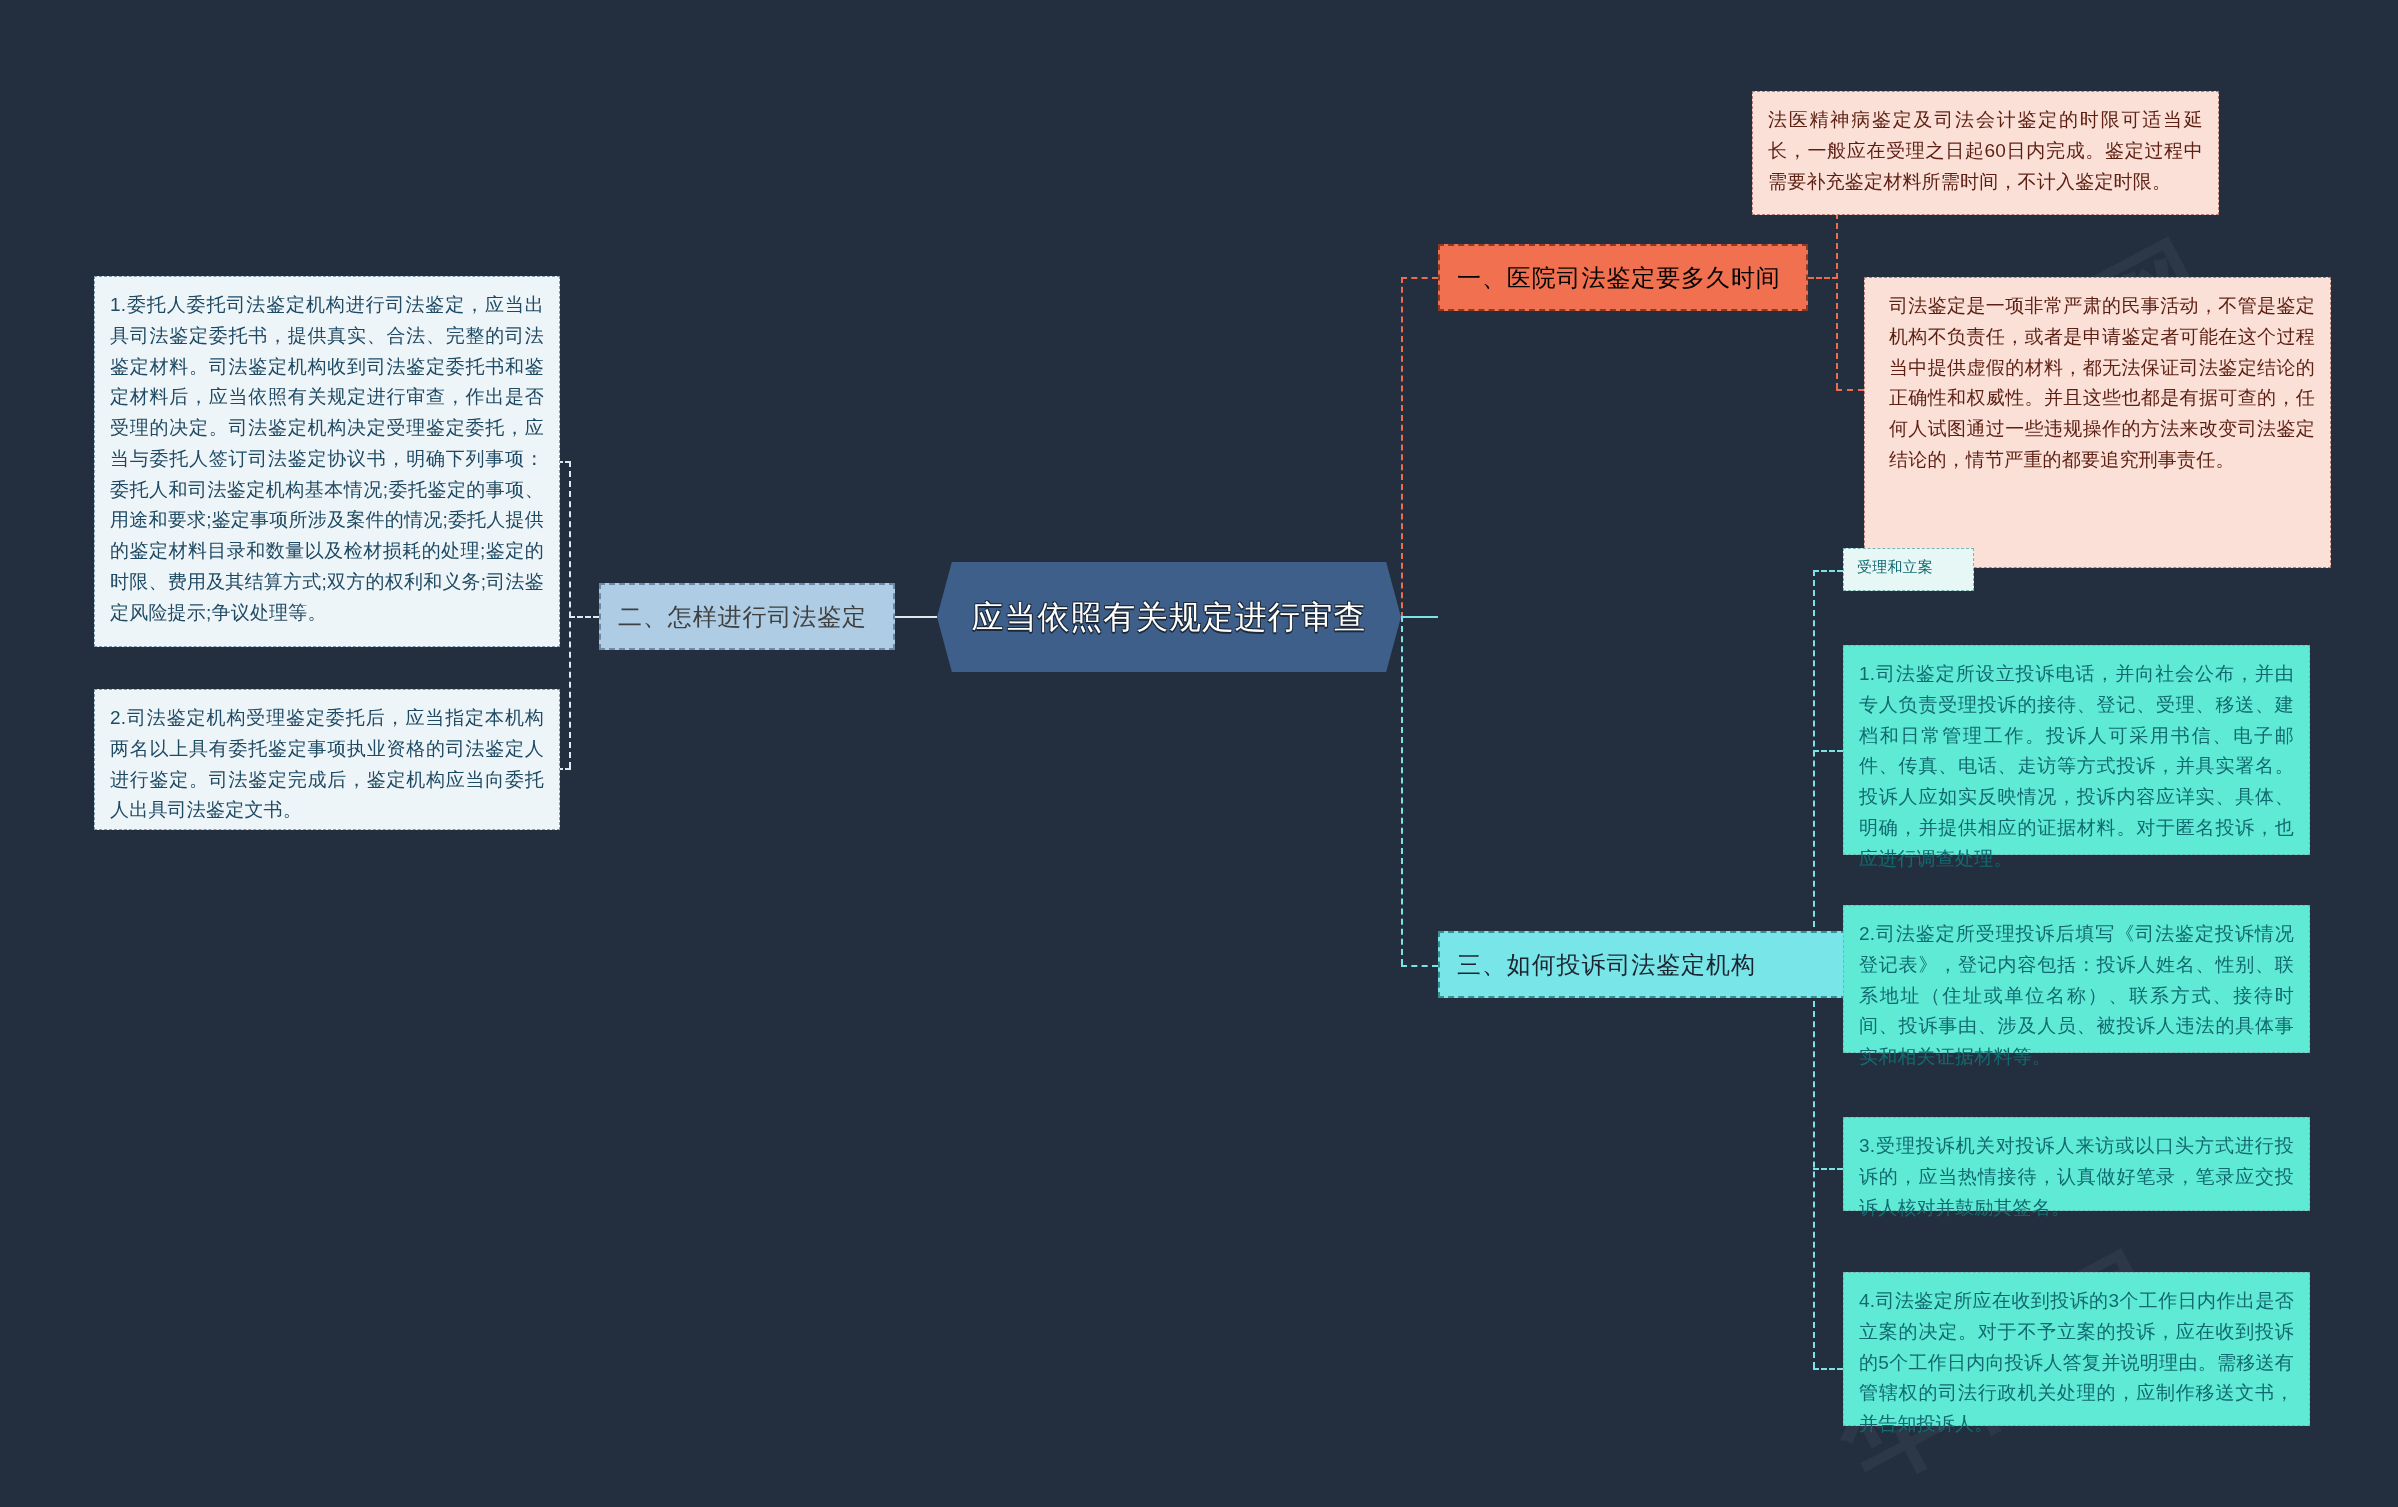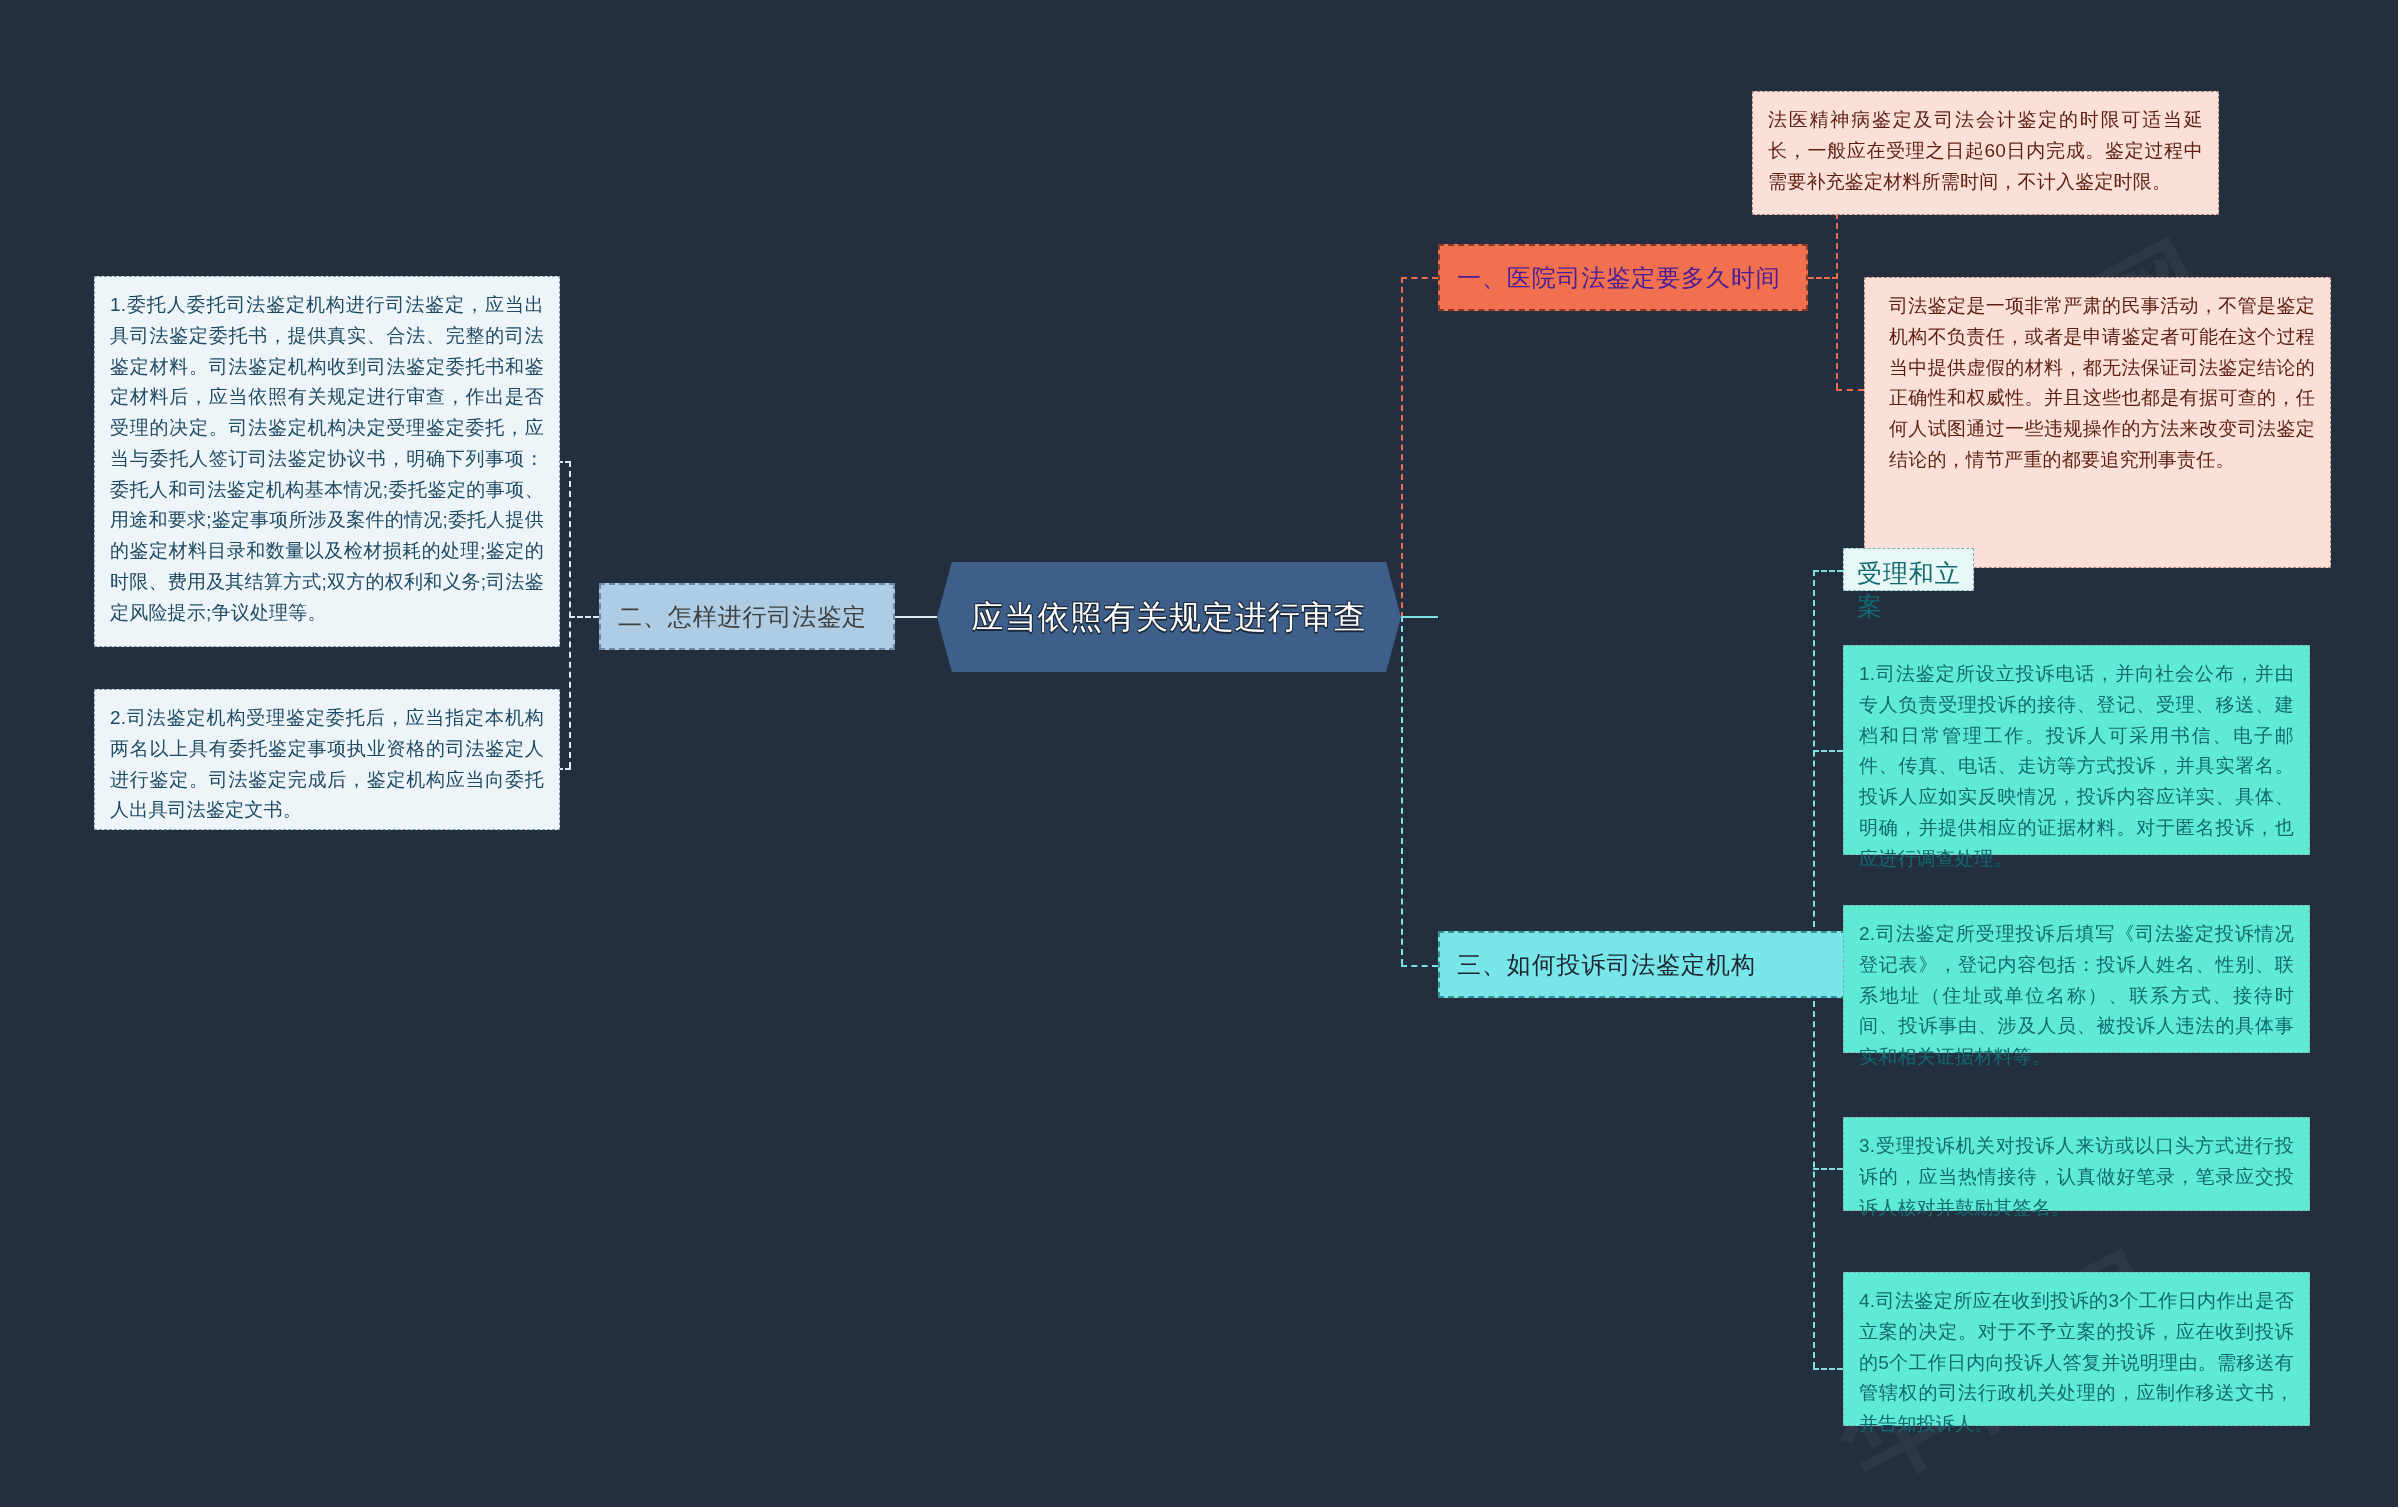--- a/index.html
+++ b/index.html
@@ -86,21 +86,21 @@
     border-width: 2.8px;
   }
   .topic-blue {
     background: #aecde4;
     border-color: #6d89a3;
     color: #404040;
   }
   .topic-orange {
     background: #f0704f;
     border-color: #8a3b28;
-    color: #4c1d95;
+    color: #000000;
     padding-left: 17px;
   }
   .topic-cyan {
     background: #78e6e8;
     border-color: #3b8f92;
     color: #1b2430;
   }
 
   
   .leaf {
@@ -128,21 +128,21 @@
   .leaf-cyan {
     background: #5eead4;
     border-color: #7fb3b2;
     color: #126a70;
   }
   .leaf-cyan-small {
     background: #e7f7f6;
     border-color: #7fb3b2;
     color: #126a70;
     padding: 8.4px 13px;
-    font-size: 25px;
+    font-size: 15px;
     line-height: 1.3;
   }
 </style>
 </head>
 <body>
 
 <div id="canvas">
 
   <div class="watermark" style="left:169px; top:375px;">华律网</div>
   <div class="watermark" style="left:1874px; top:281px;">华律网</div>

